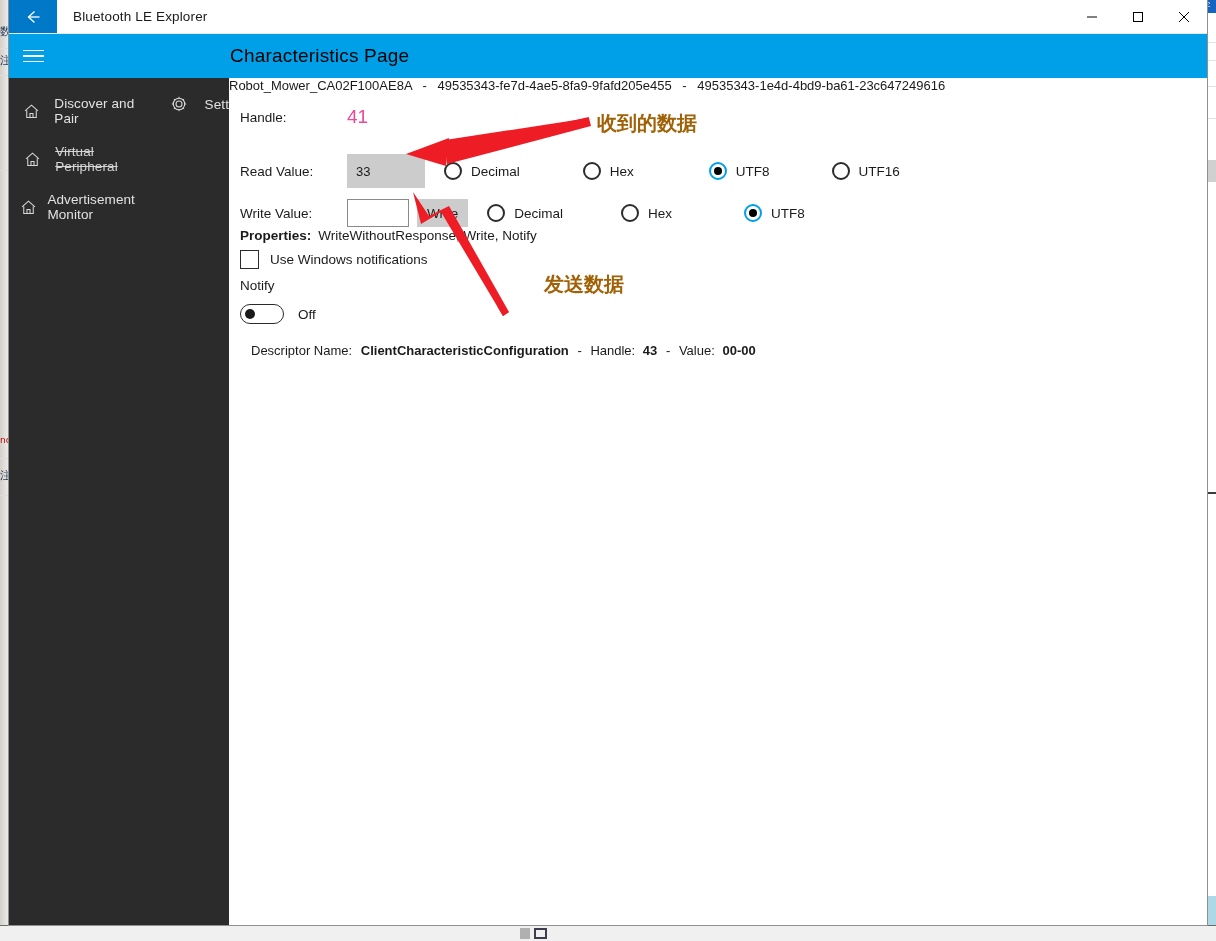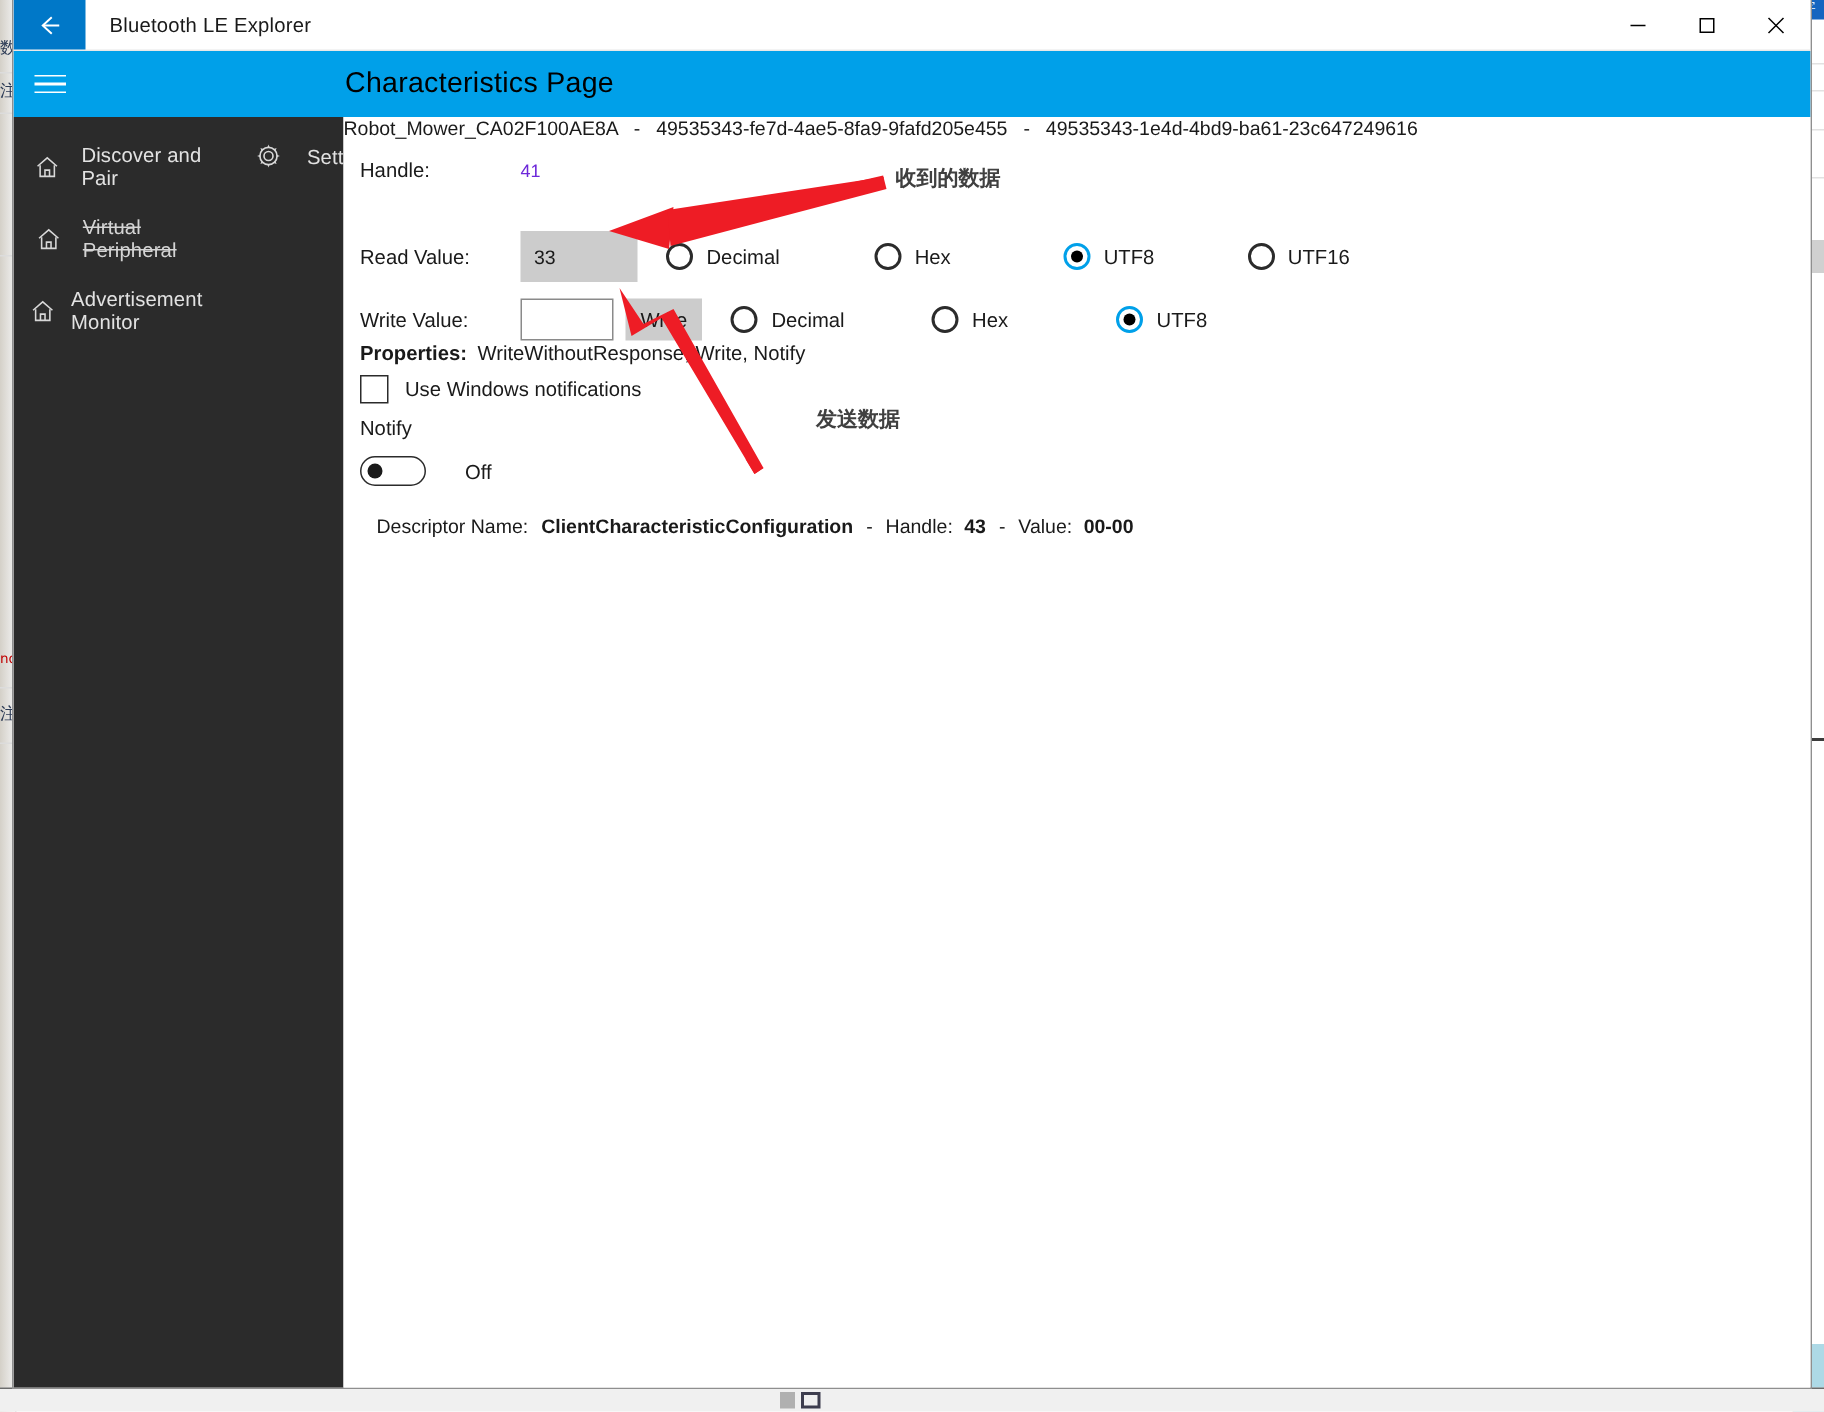--- a/index.html
+++ b/index.html
@@ -221,21 +221,21 @@
   .row { position: absolute; display: flex; align-items: center; }
 
   #uuid-line {
     left: 12px; top: 6px;
     font-size: 13px; color: #1a1a1a; white-space: nowrap;
   }
   .sep-dash { padding: 0 7px; color: #1a1a1a; }
 
   #handle-row { left: 11px; top: 28px; }
   #handle-row .lbl { font-size: 13.5px; color: #1a1a1a; width: 107px; }
-  #handle-row .val { font-size: 12px; color: #6d28d9; }
+  #handle-row .val { font-size: 19px; color: #ec4899; }
 
   #read-row { left: 11px; top: 76px; }
   #read-row .lbl { font-size: 13.5px; color: #1a1a1a; width: 107px; }
   #read-value-box {
     width: 78px; height: 34px;
     background: #cccccc;
     display: flex; align-items: center;
     padding-left: 9px;
     box-sizing: border-box;
     font-size: 13px; color: #1a1a1a;
@@ -330,42 +330,42 @@
   }
   #notify-toggle .knob {
     position: absolute;
     left: 4px; top: 50%;
     margin-top: -5px;
     width: 10px; height: 10px;
     border-radius: 50%;
     background: #1a1a1a;
   }
   #toggle-state {
-    font-size: 13.5px; color: #1a1a1a; margin-left: 26px;
+    font-size: 13.5px; color: #1a1a1a; margin-left: 14px;
   }
 
   #descriptor-row {
     position: absolute; left: 22px; top: 265px;
     font-size: 13px; color: #1a1a1a; white-space: nowrap;
   }
   #descriptor-row .b { font-weight: bold; }
   #descriptor-row .pad { padding: 0 5px; }
 
   
   #annotations {
     position: absolute;
     left: 0; top: 0; width: 1200px; height: 926px;
     pointer-events: none;
     z-index: 30;
   }
   .anno-text {
     position: absolute;
-    color: #404040;
+    color: #a16207;
     font-family: "DejaVu Sans", sans-serif;
-    font-size: 14px;
+    font-size: 20px;
     font-weight: bold;
     white-space: nowrap;
   }
 
   
   #taskbar {
     position: absolute;
     left: 0; bottom: 0;
     width: 1216px; height: 15px;
     background: #f0f0f0;

